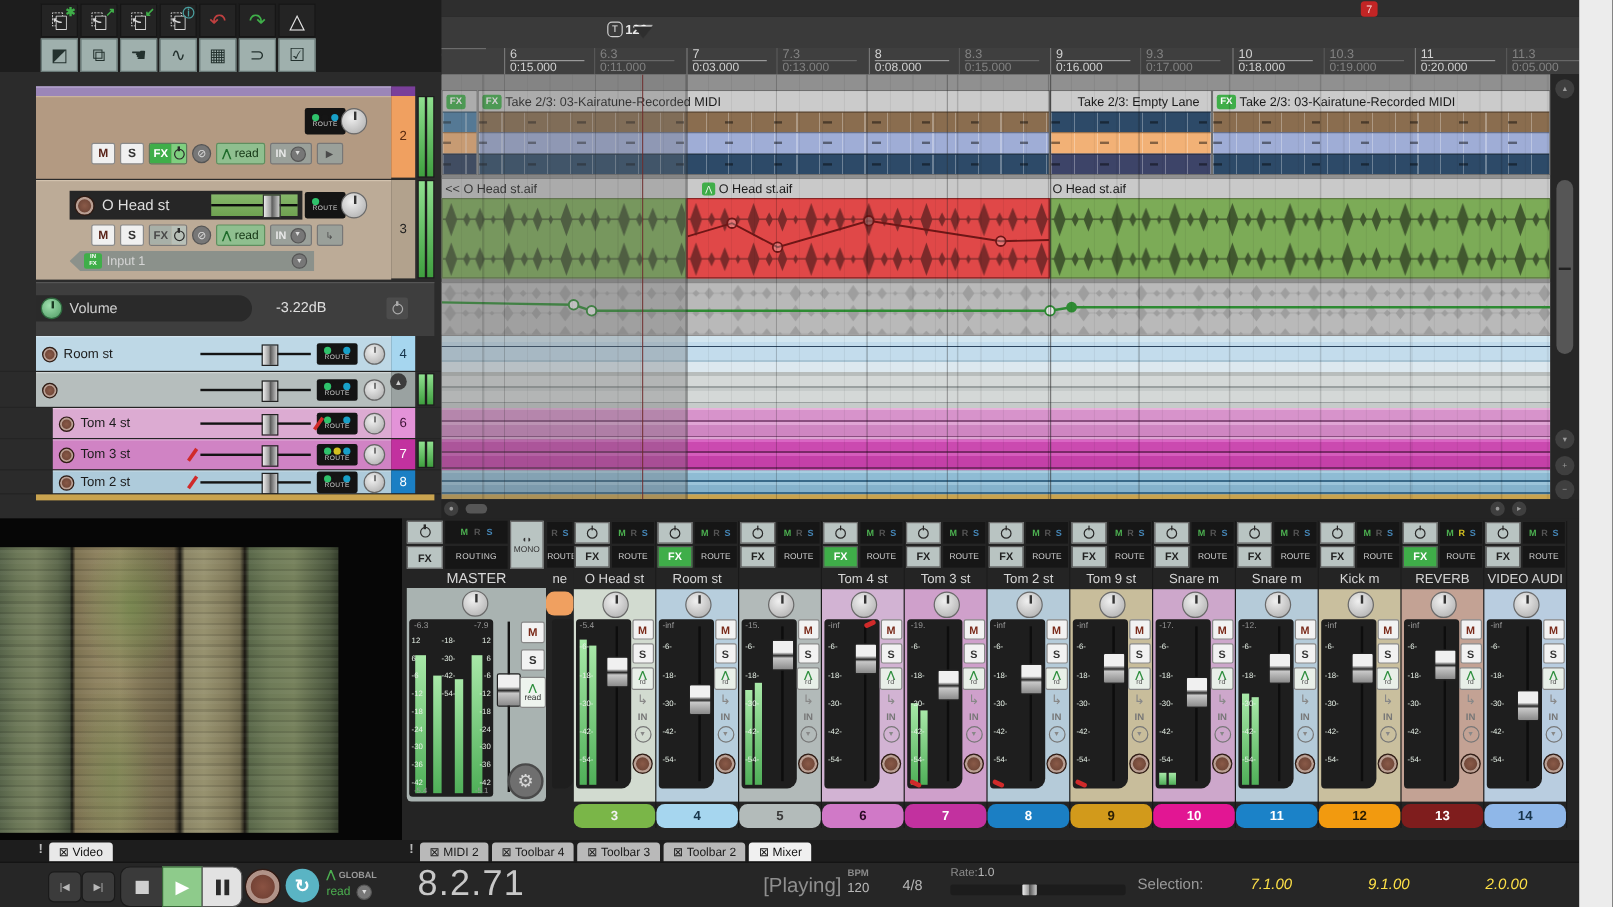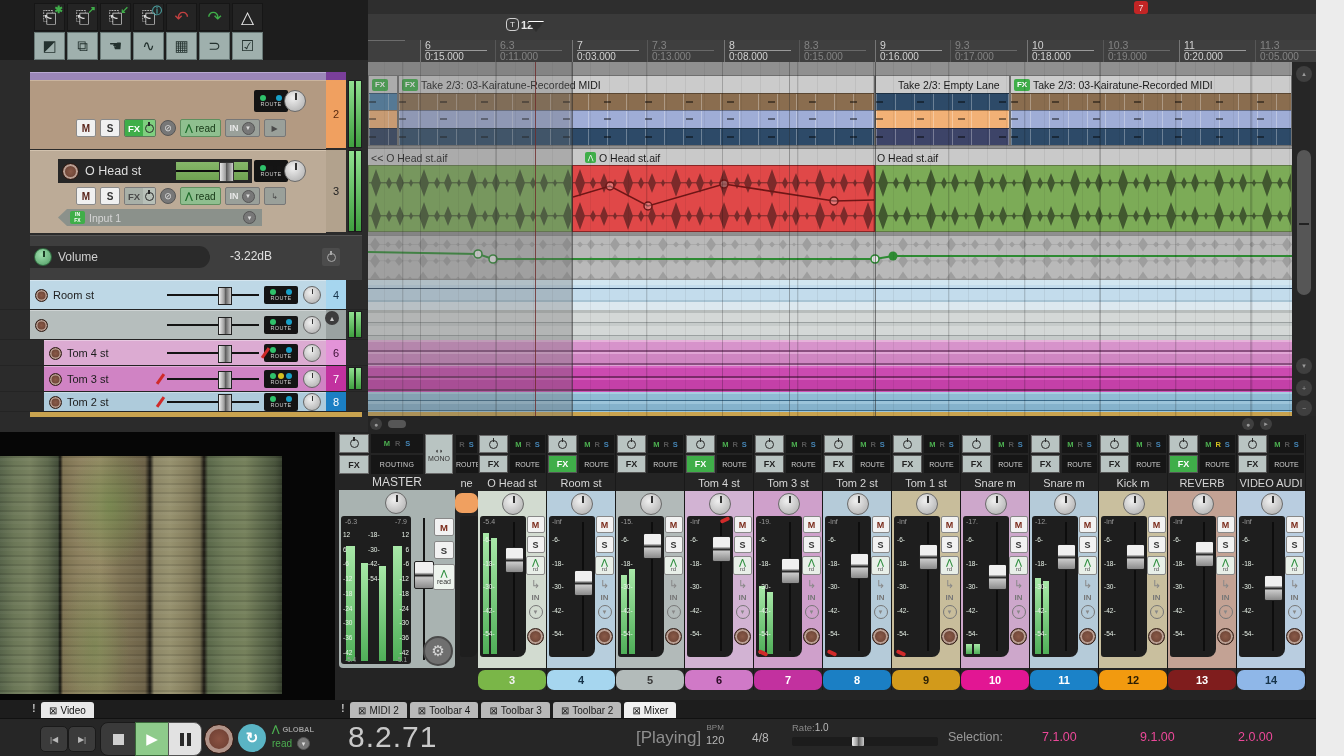--- a/index.html
+++ b/index.html
@@ -308,30 +308,30 @@
       background:radial-gradient(#8a5242,#5f352a);border:1px solid #2e1a14;box-shadow:inset 0 0 0 4px rgba(230,215,205,.55);}
   #t-loop{position:absolute;left:238px;top:5px;width:28px;height:28px;border-radius:50%;background:#5ab4c4;
       color:#fff;font-size:15px;font-weight:bold;display:flex;align-items:center;justify-content:center;}
   #t-glob{position:absolute;left:272px;top:5px;width:56px;}
   #t-glob .g1{display:flex;align-items:center;gap:3px;font-size:7.5px;color:#9a9a9a;font-weight:bold;}
   #t-glob .g1 i{color:#4caf50;font-weight:bold;font-size:9px;}
   #t-glob .g2{display:flex;align-items:center;gap:5px;font-size:10px;color:#4caf50;margin-top:3px;}
   #t-pos{position:absolute;left:348px;top:1px;font-size:30px;color:#c8c8c8;letter-spacing:1px;}
   #t-status{position:absolute;left:636px;top:9px;font-size:17px;color:#8f8f8f;}
   #t-bpm{position:absolute;left:706px;top:4px;text-align:center;}
-  #t-bpm .l{font-size:8px;color:#8a8a8a;font-weight:normal;} #t-bpm .v{font-size:11px;color:#b8b8b8;margin-top:2px;}
+  #t-bpm .l{font-size:8px;color:#8a8a8a;font-weight:bold;} #t-bpm .v{font-size:11px;color:#b8b8b8;margin-top:2px;}
   #t-sig{position:absolute;left:752px;top:12px;font-size:12px;color:#b8b8b8;}
   #t-rate{position:absolute;left:792px;top:3px;width:146px;}
   #t-rate .rl{display:flex;justify-content:flex-start;font-size:9.5px;color:#8a8a8a;}
   #t-rate .rl b{color:#b8b8b8;font-weight:normal;font-size:10px;margin-right:30px;}
   #t-rate .track{position:relative;margin-top:4px;height:9px;background:#1c1c1c;border-radius:2px;}
   #t-rate .cap{position:absolute;left:60px;top:0;width:12px;height:9px;
       background:linear-gradient(90deg,#eee,#999 45%,#555 50%,#ccc);border-radius:1px;}
   #t-sel{position:absolute;left:948px;top:11px;font-size:12.5px;color:#9a9a9a;}
-  .selval{position:absolute;top:11px;font-size:12.5px;color:#ec4899;}
+  .selval{position:absolute;top:11px;font-size:12.5px;color:#fde047;font-style:italic;}
 </style>
 </head>
 <body>
 
 <svg width="0" height="0" style="position:absolute">
   <defs>
     <g id="spk">
       <rect x="0" y="16" width="48" height="1.4" fill="currentColor" opacity="0.8"></rect>
       <rect x="0" y="49" width="48" height="1.4" fill="currentColor" opacity="0.8"></rect>
       <path fill="currentColor" d="M2,17 L7,3 L12,17 L7,31 Z M17,17 L20,11 L23,17 L20,23 Z M27,17 L31,7 L35,17 L31,27 Z M40,17 L42,13 L44,17 L42,21 Z"></path>
@@ -1226,21 +1226,21 @@
                 <b class="mm">M</b>
                 <b class="mr" style="color: rgb(85, 85, 85);">R</b>
                 <b class="ms">S</b>
               </span>
             </div>
             <div class="s-toprow">
               <span class="s-fx" style="background: rgb(185, 196, 194); color: rgb(34, 34, 34);">FX</span>
               <span class="s-route">ROUTE</span>
             </div>
           </div>
-          <div class="s-name">Tom 1 st</div>
+          <div class="s-name">Tom 9 st</div>
           <div class="s-body" style="background: rgb(200, 189, 155);">
             <span class="knob"></span>
             <div class="s-panel">
               <span class="s-peak">-inf</span>
               <i class="s-m1" style="height: 0%;"></i>
               <i class="s-m2" style="height: 0%;"></i>
               <span class="s-scale">-6-
 -18-
 -30-
 -42-

